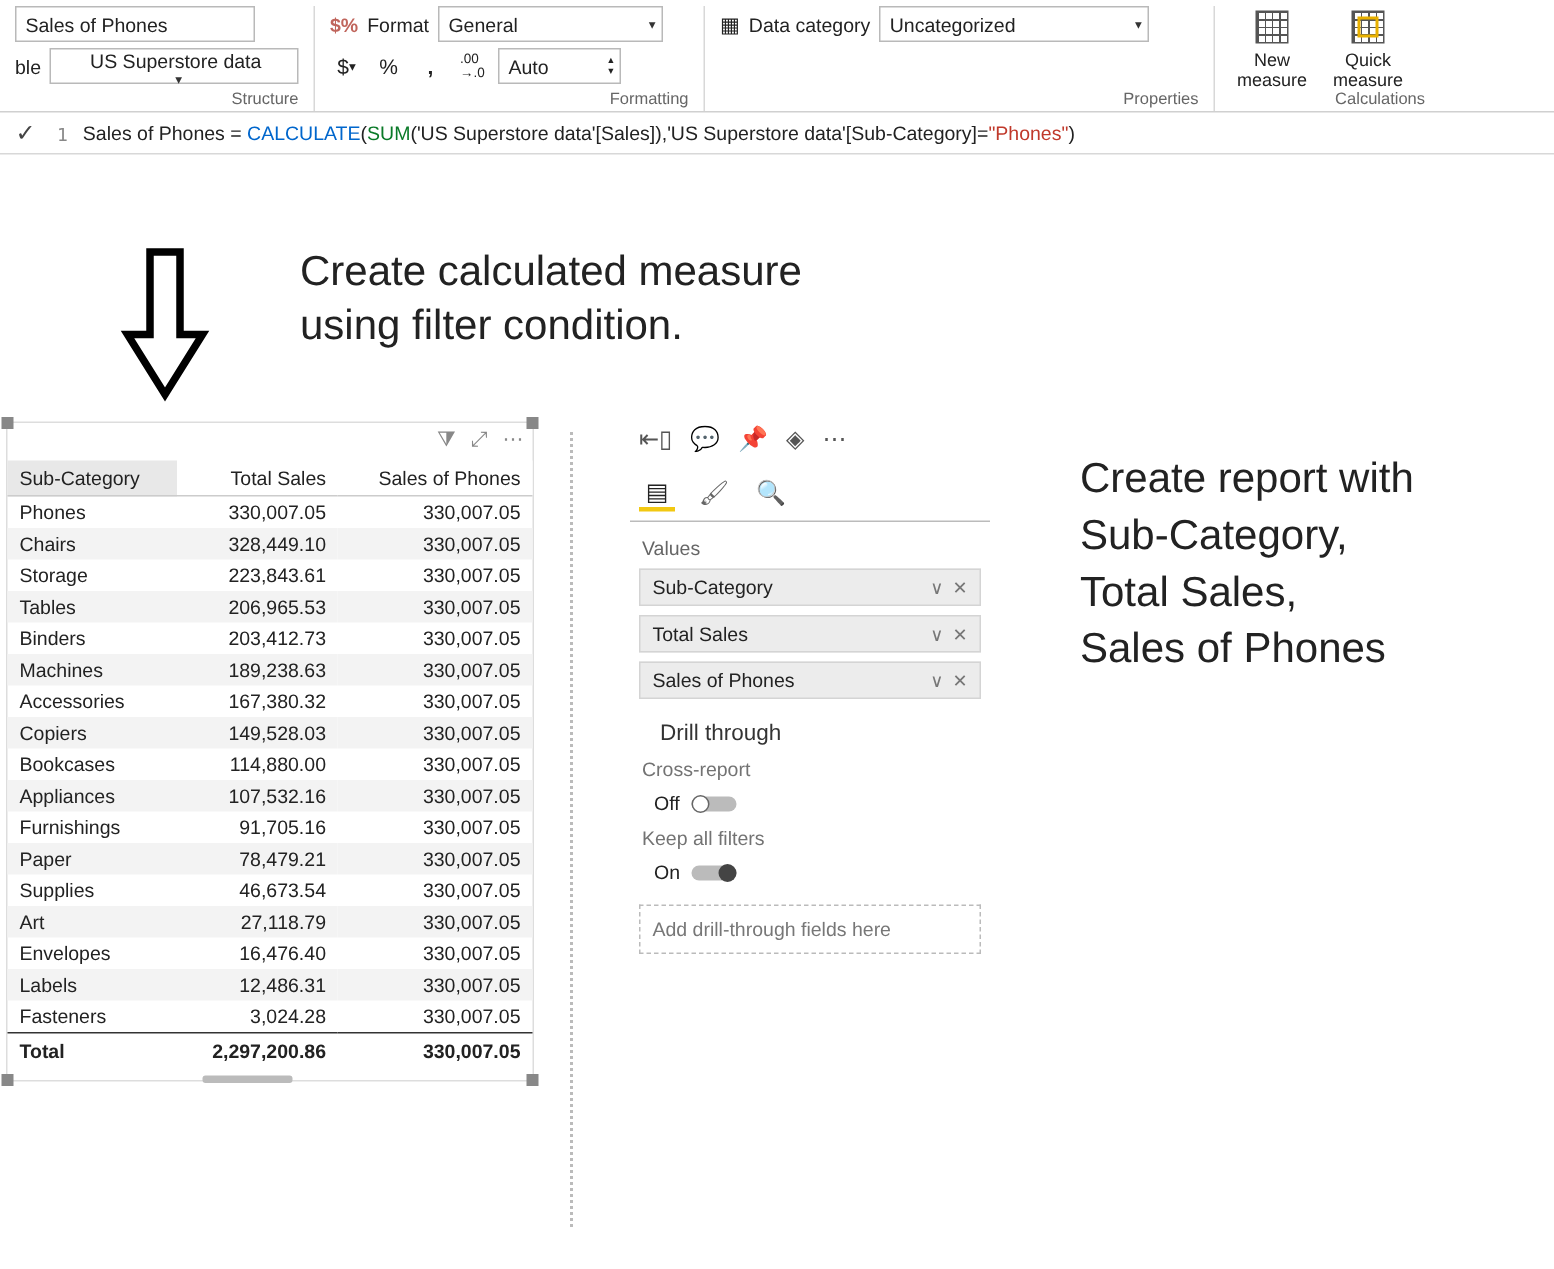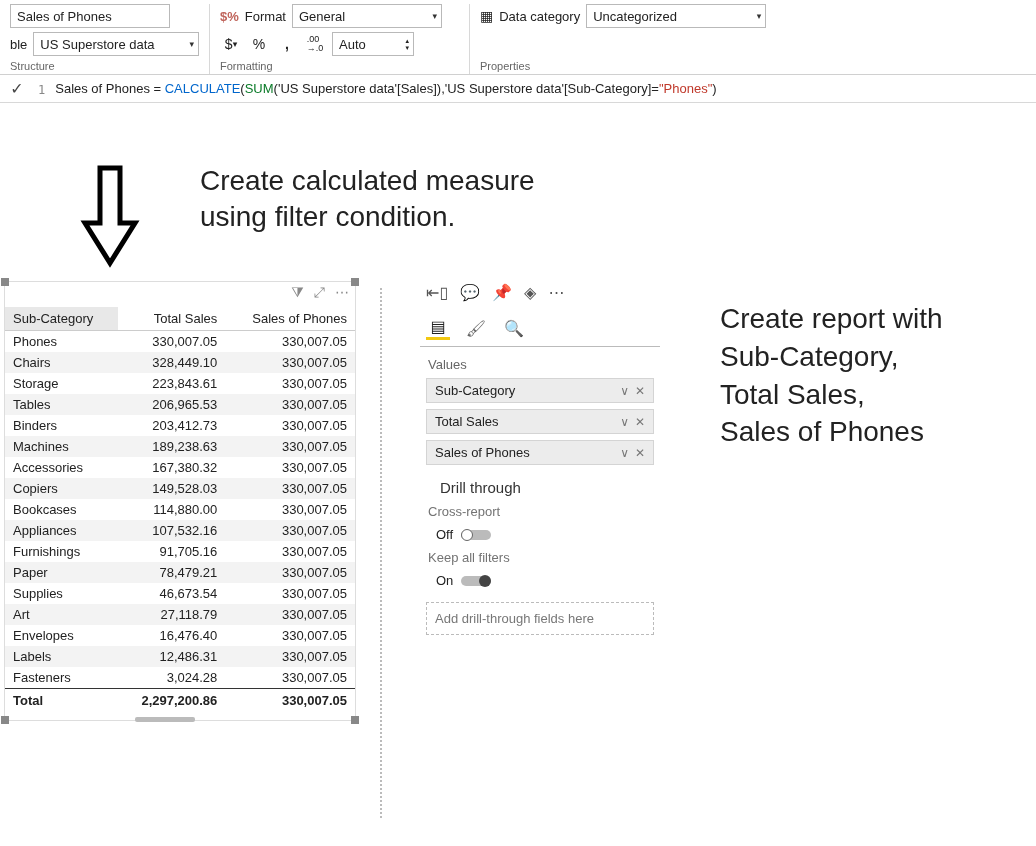--- a/index.html
+++ b/index.html
@@ -3,21 +3,21 @@
 <meta charset="utf-8">
 <style>
   * { box-sizing: border-box; font-family: "Segoe UI", Arial, sans-serif; }
   body { margin:0; width:1036px; height:846px; background:#fff; color:#222; font-size:13px; }
 
   
   .ribbon { display:flex; border-bottom:1px solid #d0d0d0; height:75px; padding:4px 0 0 0; }
   .rgroup { display:flex; flex-direction:column; justify-content:space-between; padding:0 10px; border-right:1px solid #d8d8d8; height:100%; }
   .rgroup:last-child { border-right:none; }
   .rgroup-body { display:flex; flex-direction:column; gap:4px; }
-  .rgroup-label { text-align:left; font-size:11px; color:#666; padding-bottom:2px;}
+  .rgroup-label { text-align:right; font-size:11px; color:#666; padding-bottom:2px;}
   .row { display:flex; align-items:center; gap:6px; }
   .combo { border:1px solid #b9b9b9; background:#fff; height:24px; display:flex; align-items:center; justify-content:space-between; padding:0 4px 0 6px; font-size:13px; }
   .combo .chev { font-size:9px; color:#333; padding-left:4px;}
   .combo.small { width:82px; }
   .lbl { font-size:13px; }
   .tinybtn { width:22px; height:22px; display:flex; align-items:center; justify-content:center; font-size:14px; }
   .biggrp { display:flex; gap:8px; align-items:flex-start;}
   .bigbtn { display:flex; flex-direction:column; align-items:center; width:56px; gap:2px; font-size:12px; line-height:1.1; text-align:center;}
   .bigicon { width:28px; height:28px; display:flex; align-items:center; justify-content:center; }
   .gridicon { width:22px; height:22px; border:1px solid #555; background:
@@ -82,21 +82,21 @@
 <div class="ribbon">
   <div class="rgroup" style="width:210px;">
     <div class="rgroup-body">
       <div class="row">
         <div class="combo" style="width:160px;">
           <span>Sales of Phones</span>
         </div>
       </div>
       <div class="row">
         <span class="lbl">ble</span>
-        <div class="combo" style="width:180px;">
+        <div class="combo" style="width:180px;flex-direction:column;">
           <span>US Superstore data</span>
           <span class="chev">▾</span>
         </div>
       </div>
     </div>
     <div class="rgroup-label">Structure</div>
   </div>
 
   <div class="rgroup" style="width:260px;">
     <div class="rgroup-body">
@@ -137,20 +137,39 @@
         <span class="lbl">Data category</span>
         <div class="combo" style="width:180px;">
           <span>Uncategorized</span>
           <span class="chev">▾</span>
         </div>
       </div>
     </div>
     <div class="rgroup-label">Properties</div>
   </div>
 
+  <div class="rgroup" style="width:150px;">
+    <div class="rgroup-body">
+      <div class="biggrp">
+        <div class="bigbtn">
+          <div class="bigicon">
+              <div class="gridicon"></div>
+            </div>
+          <span>New measure</span>
+        </div>
+        <div class="bigbtn">
+          <div class="bigicon">
+              <div class="gridicon" style="outline:2px solid #e8b000;outline-offset:-6px;"></div>
+            </div>
+          <span>Quick measure</span>
+        </div>
+      </div>
+    </div>
+    <div class="rgroup-label">Calculations</div>
+  </div>
 </div>
 
 <div class="formula-row">
   <span class="check">✓</span>
   <span class="ln">1</span>
   <span class="formula">
      <span>Sales of Phones = </span><span class="kw-fn">CALCULATE</span><span>(</span><span class="kw-fn2">SUM</span><span>('US Superstore data'[Sales]),</span><span>'US Superstore data'[Sub-Category]=</span><span class="str">"Phones"</span><span>)</span>
   </span>
 </div>
 

